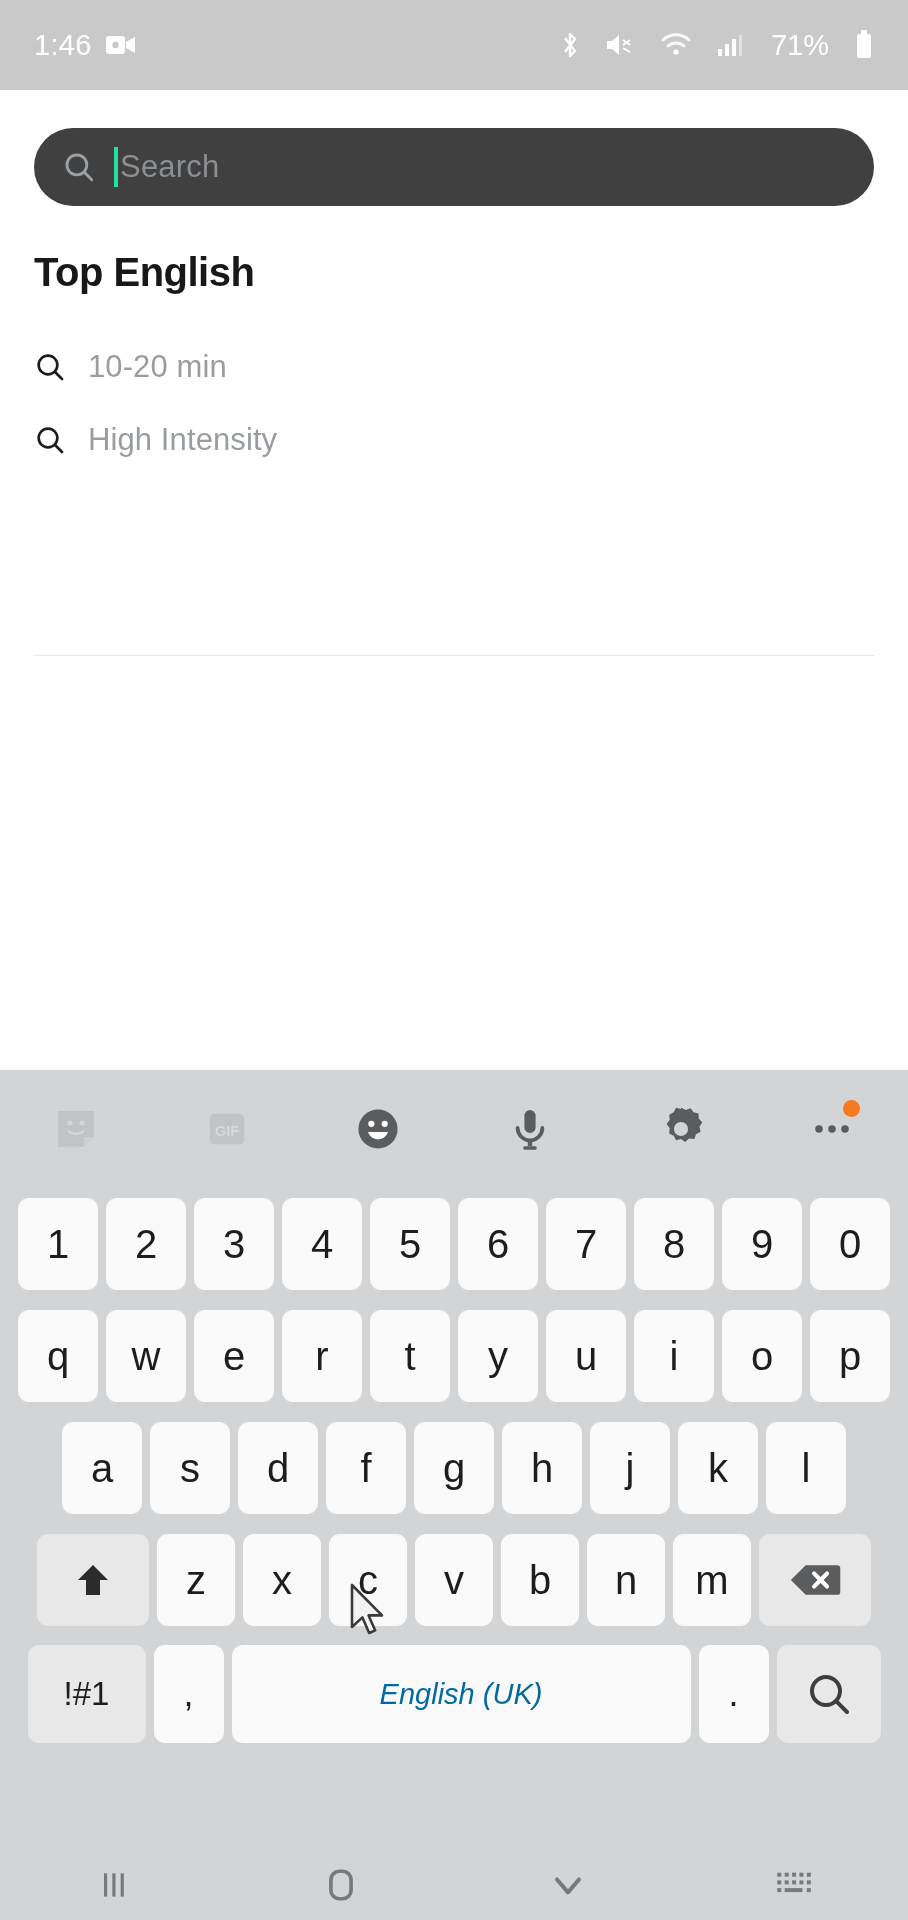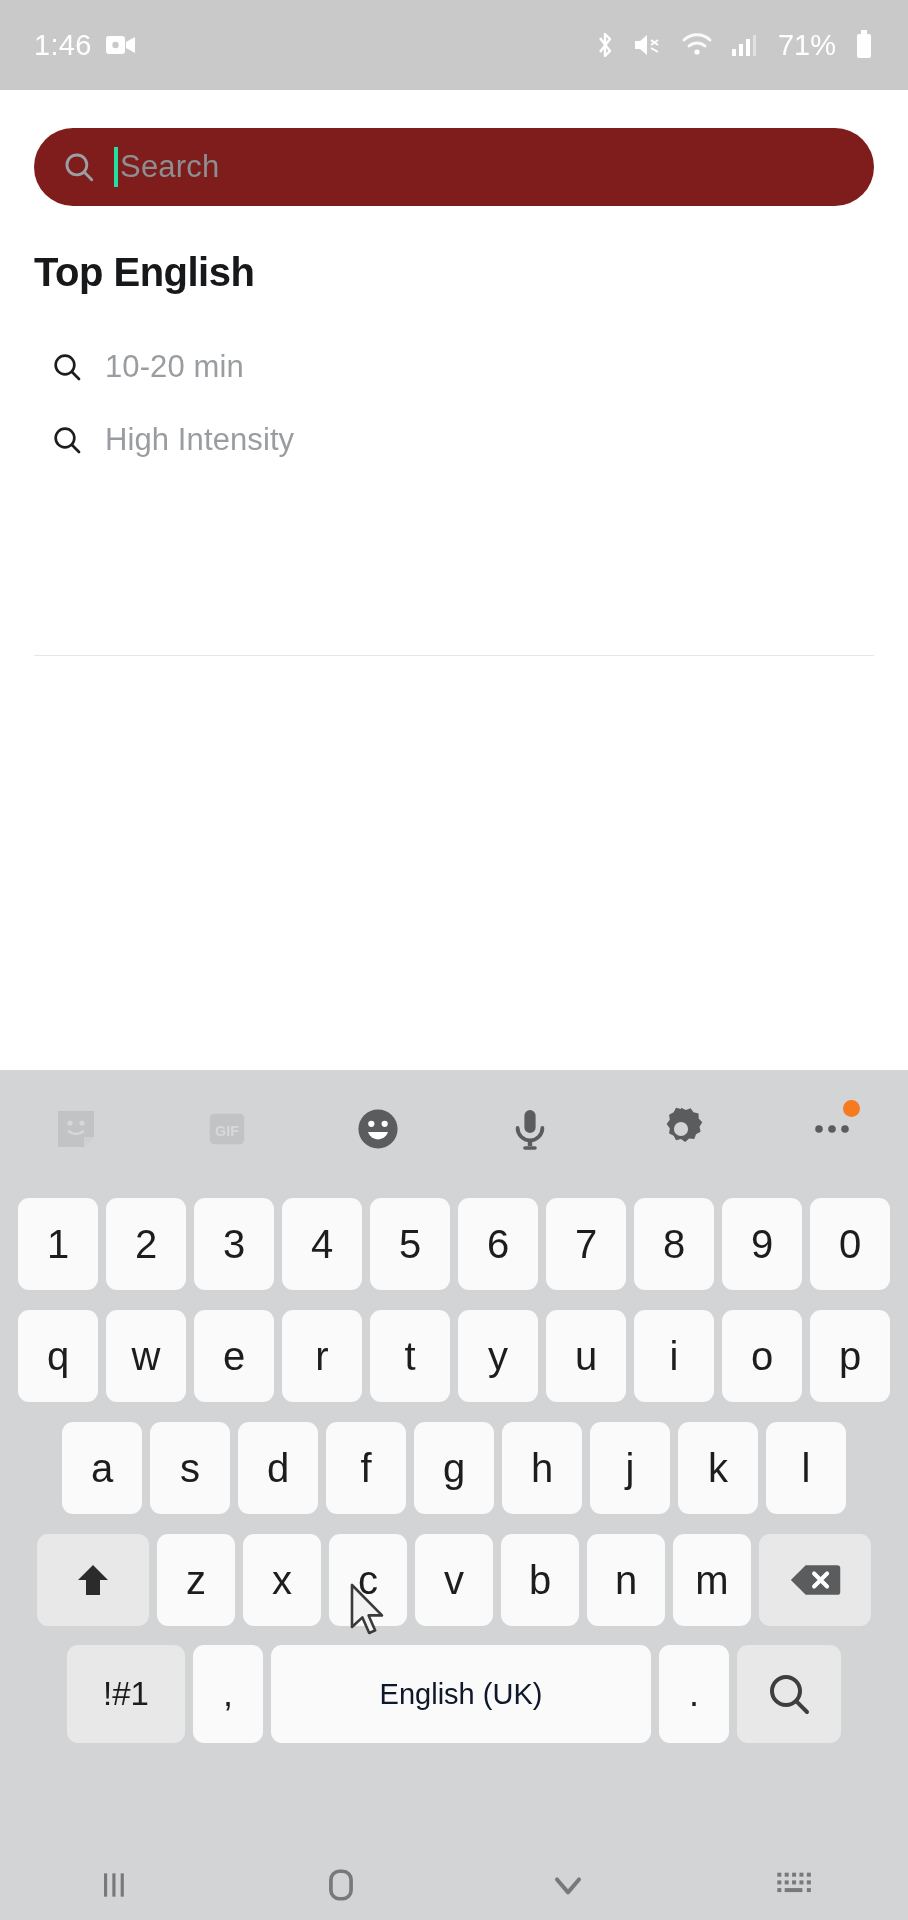--- a/index.html
+++ b/index.html
@@ -20,30 +20,30 @@
     position: absolute; top: 0; left: 0;
     width: 908px; height: 90px;
     background: #c9c9c9;
     display: flex; 
     padding: 0 34px;
   }
   .sb-left { display: flex; align-items: center; gap: 14px; }
   .sb-time { color: #ffffff; font-size: 29px; letter-spacing: 0.3px; }
   .sb-right {
     margin-left: auto;
-    display: flex; align-items: center; gap: 18px;
+    display: flex; align-items: center; gap: 25px;
   }
   .sb-pct { color: #ffffff; font-size: 29px; margin-left: 3px; }
   .sb-ico { display: block; }
 
   
   .searchbar {
     position: absolute; top: 128px; left: 34px;
     width: 840px; height: 78px;
-    background: #7f1d1d;
+    background: #404040;
     border-radius: 39px;
     display: flex; align-items: center;
     padding: 0 28px;
   }
   .searchbar .s-ico { width: 34px; height: 34px; flex: 0 0 auto; }
   .caret {
     width: 4px; height: 40px;
     background: #24e0a0;
     margin-left: 18px;
     flex: 0 0 auto;
@@ -55,21 +55,20 @@
 
   
   .sec-title {
     position: absolute; top: 250px; left: 34px;
     font-size: 40px; font-weight: bold; color: #16181a;
     letter-spacing: -0.5px;
   }
   .suggestions {
     position: absolute; top: 330px; left: 0;
     width: 908px;
-    padding-left: 17px;
   }
   .sug-row {
     display: flex; align-items: center;
     height: 73px;
     padding-left: 34px;
   }
   .sug-row .s-ico { width: 32px; height: 32px; flex: 0 0 auto; }
   .sug-label {
     margin-left: 22px;
     font-size: 31px; color: #9a9da0;
@@ -125,21 +124,21 @@
   .row-a { padding: 0 46px; }
   .row-a .key { width: 80px; }
   .key.func {
     background: #e8e8e8;
   }
   .key.shift { width: 112px; }
   .key.backspace { width: 112px; }
   .key.sym { width: 118px; font-size: 33px; }
   .key.comma { width: 70px; font-size: 36px; }
   .key.period { width: 70px; font-size: 36px; }
-  .key.space { width: 380px; font-size: 29px; color: #0f172a; }
+  .key.space { width: 459px; font-size: 29px; color: #0369a1; font-style: italic; }
   .key.enter { width: 104px; }
   .row-bottom { height: 116px; }
   .row-bottom .key { height: 98px; }
 
   
   .navbar {
     position: absolute; left: 0; top: 1850px;
     width: 908px; height: 70px;
     background: #d3d4d5;
     display: flex; align-items: center;

